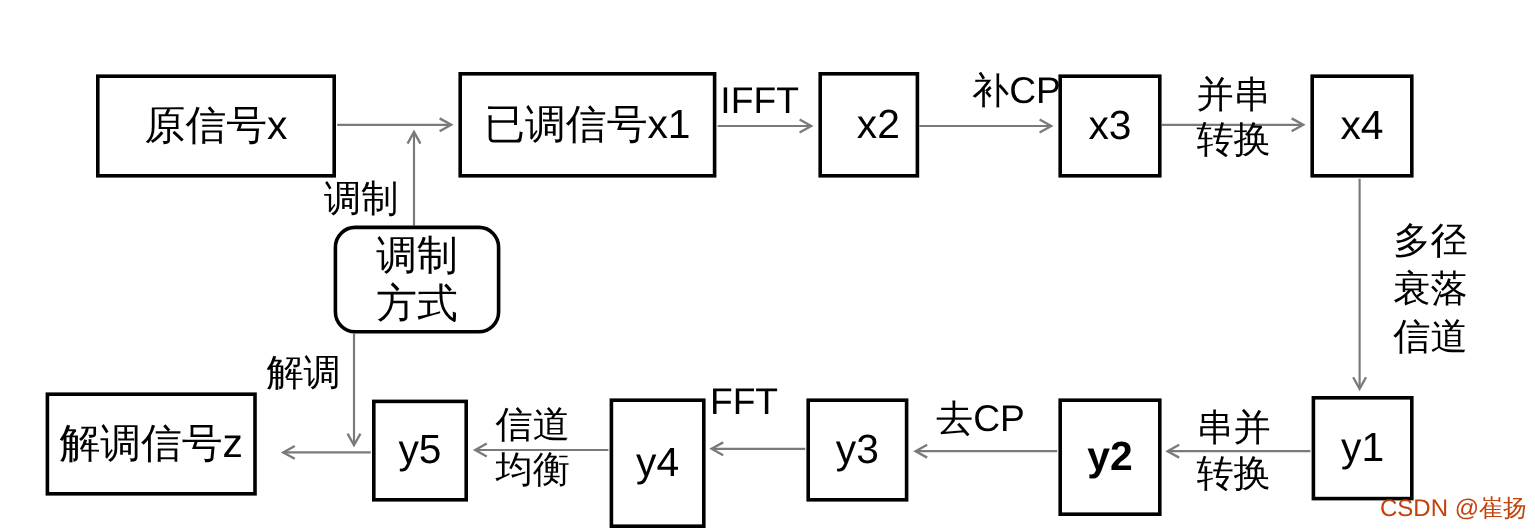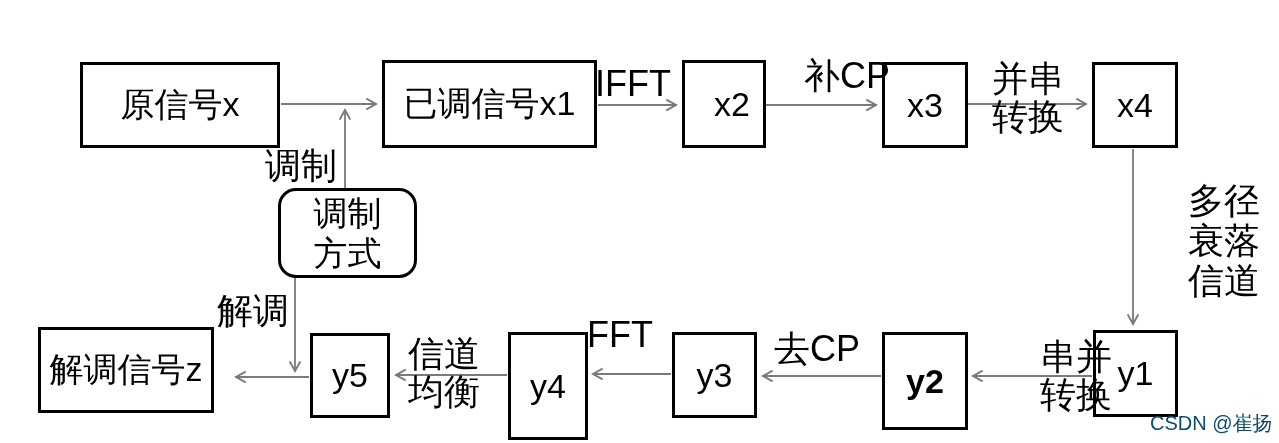--- a/index.html
+++ b/index.html
@@ -19,31 +19,31 @@
     display:flex;align-items:center;justify-content:center;
     font-size:34px;color:#000000;
     z-index:1;
     white-space:nowrap;
   }
   .box.rounded{border-radius:18px;flex-direction:column;line-height:40px;}
   .lbl{
     position:absolute;
     transform:translateX(-50%);
     text-align:left;
-    font-size:36px;color:#000000;
+    font-size:31px;color:#000000;
     line-height:40px;
     white-space:nowrap;
     z-index:2;
   }
   .lbl.tight{line-height:38px;}
   .watermark{
     position:absolute;
     left:1150px;top:410px;
     font-size:20px;
-    color:#0c4a6e;
+    color:#c2410c;
     z-index:2;
     white-space:nowrap;
   }
 </style>
 </head>
 <body>
 
 <div class="stage">
 
   <svg class="wires" width="1279" height="443" viewBox="0 0 1279 443">
@@ -99,27 +99,27 @@
 
   <div class="lbl" style="left:633px;top:64px;">IFFT</div>
 
   <div class="lbl" style="left:815px;top:56px;margin-left:32px;">补CP</div>
 
   <div class="lbl tight" style="left:1028px;top:60px;">
     <div>并串</div>
     <div>转换</div>
   </div>
 
-  <div class="lbl" style="left:1192px;top:181px;margin-left:32px;">
+  <div class="lbl" style="left:1192px;top:181px;">
     <div>多径</div>
     <div>衰落</div>
     <div>信道</div>
   </div>
 
-  <div class="lbl tight" style="left:1028px;top:338px;margin-left:48px;">
+  <div class="lbl tight" style="left:1028px;top:338px;">
     <div>串并</div>
     <div>转换</div>
   </div>
 
   <div class="lbl" style="left:817px;top:329px;">去CP</div>
 
   <div class="lbl" style="left:620px;top:315px;">FFT</div>
 
   <div class="lbl tight" style="left:444px;top:335px;">
     <div>信道</div>

